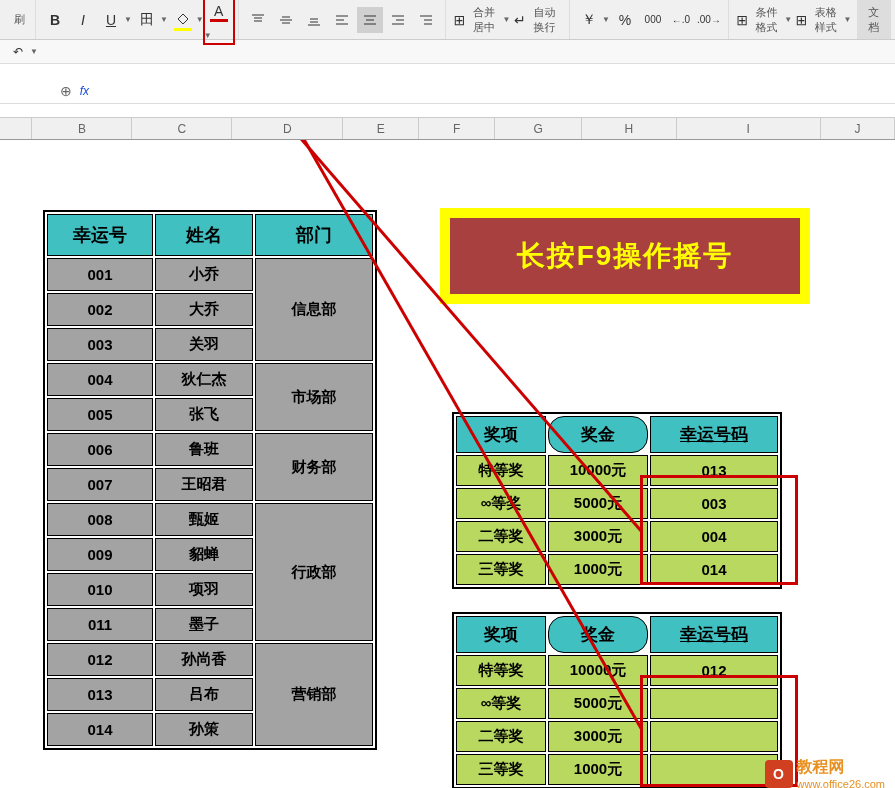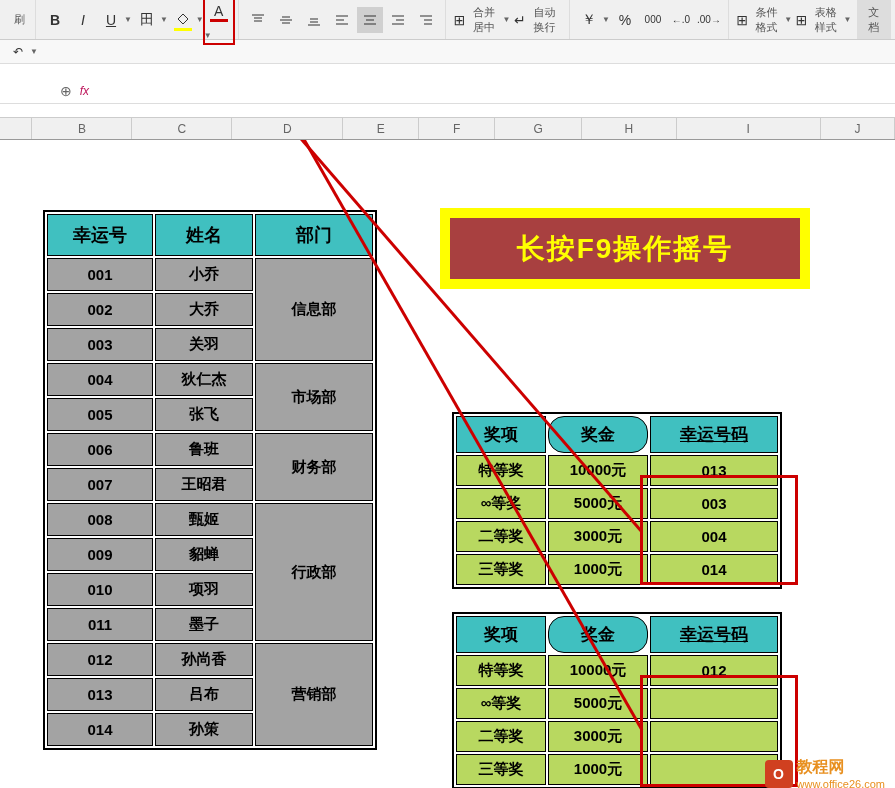--- a/index.html
+++ b/index.html
@@ -21,39 +21,39 @@
     .font-color-btn::after { content: ""; position: absolute; bottom: 2px; left: 4px; right: 4px; height: 3px; background: #c00; }
     
     .align-btn svg { width: 16px; height: 16px; }
     
     
     .undo-row { height: 24px; background: #f8f8f8; padding: 2px 8px; display: flex; gap: 4px; align-items: center; border-bottom: 1px solid #ddd; }
     
     
     .formula-area { height: 40px; border-bottom: 1px solid #ccc; }
     .formula-bar { height: 26px; display: flex; align-items: center; padding: 0 60px; gap: 8px; border-bottom: 1px solid #ddd; margin-top: 14px; }
-    .fx-icon { font-size: 12px; color: #be185d; font-style: italic; }
+    .fx-icon { font-size: 12px; color: #1d4ed8; font-style: italic; }
     
     
     .col-headers { height: 22px; display: flex; background: #f0f0f0; border-bottom: 1px solid #999; }
     .col-header { border-right: 1px solid #ccc; font-size: 12px; color: #666; display: flex; align-items: center; justify-content: center; }
     
     
     .sheet-area { position: relative; background: #fff; height: 660px; }
     
     
     .left-table { position: absolute; left: 43px; top: 70px; border: 2px solid #000; }
     .left-table th { background: #40c0c0; color: #000; font-weight: bold; padding: 8px 20px; border: 1px solid #000; font-size: 18px; }
     .left-table td { background: #a3a3a3; text-align: center; padding: 6px 4px; border: 1px solid #000; font-size: 15px; font-weight: bold; }
     .left-table .col-lucky { width: 106px; }
     .left-table .col-name { width: 98px; }
     .left-table .col-dept { width: 118px; }
     
     
-    .banner-outer { position: absolute; left: 440px; top: 68px; width: 370px; height: 81px; background: #ffff00; padding: 10px; }
+    .banner-outer { position: absolute; left: 440px; top: 68px; width: 370px; height: 96px; background: #ffff00; padding: 10px; }
     .banner-inner { background: #a84040; width: 100%; height: 100%; display: flex; align-items: center; justify-content: center; color: #ffff00; font-size: 28px; font-weight: bold; letter-spacing: 2px; }
     
     
     .right-table { position: absolute; border: 2px solid #000; }
     .right-table th { background: #40c0c0; color: #000; font-weight: bold; padding: 6px 4px; border: 1px solid #000; font-size: 17px; }
     .right-table td { background: #b8d860; text-align: center; padding: 5px 4px; border: 1px solid #000; font-size: 15px; font-weight: bold; }
     .right-table .col-prize { width: 90px; margin-top: 36px; }
     .right-table .col-amount { width: 100px; border-radius: 16px; }
     .right-table .col-num { width: 128px; text-decoration: underline; }
     

